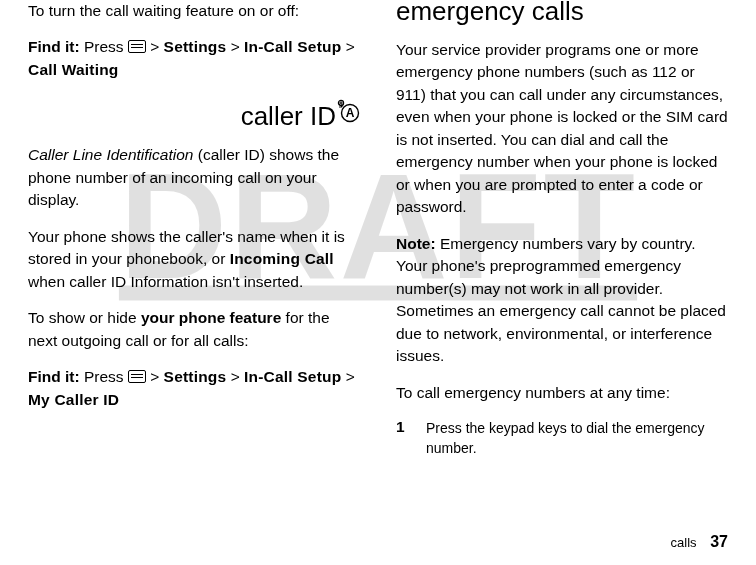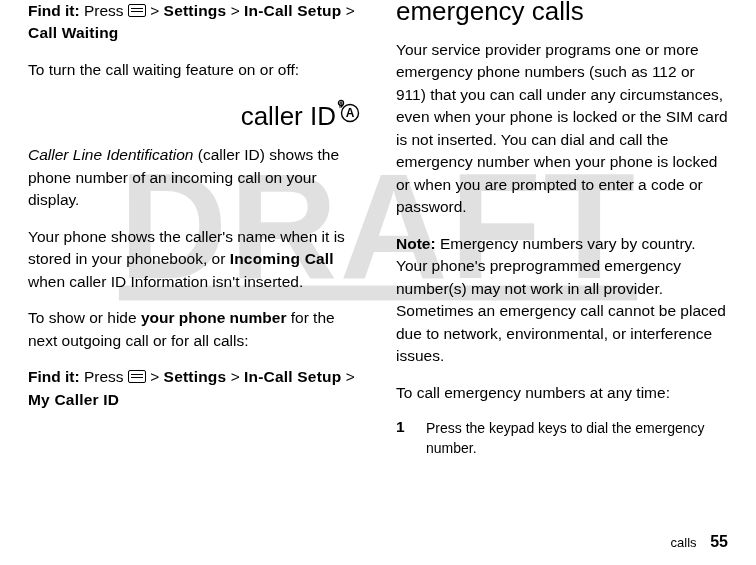--- a/index.html
+++ b/index.html
@@ -90,33 +90,33 @@
   .footer .pg { font-weight: bold; font-size: 16px; margin-left: 10px; }
 </style>
 </head>
 <body>
 
 <div class="watermark">DRAFT</div>
 
 <div class="content">
 
   <div class="col left">
+    <p>To turn the call waiting feature on or off:</p>
+
     <p>
       <span class="bold">Find it:</span>
       <span>Press</span>
       <span class="menu-key"></span>
       <span>&gt;</span>
       <span class="condensed">Settings</span>
       <span>&gt;</span>
       <span class="condensed">In-Call Setup</span>
       <span>&gt;</span>
       <span class="condensed">Call Waiting</span>
     </p>
-
-    <p>To turn the call waiting feature on or off:</p>
 
     <div class="h2row">
       <h2>caller ID</h2>
       <svg class="net-icon" viewBox="0 0 24 24">
         <circle cx="14" cy="14" r="8.5" fill="none" stroke="#000" stroke-width="1.4"></circle>
         <text x="14" y="18.3" font-family="Arial" font-size="12" font-weight="bold" text-anchor="middle" fill="#000">A</text>
         <path d="M6 8 L3 5 M6 8 L3 8 M6 8 L6 5" stroke="#000" stroke-width="1" fill="none"></path>
         <circle cx="5" cy="4" r="2.6" fill="none" stroke="#000" stroke-width="1.2"></circle>
         <line x1="5" y1="2.2" x2="5" y2="5.8" stroke="#000" stroke-width="1"></line>
         <line x1="3.2" y1="4" x2="6.8" y2="4" stroke="#000" stroke-width="1"></line>
@@ -125,21 +125,21 @@
 
     <p>
       <span class="italic">Caller Line Identification</span><span> (caller ID) shows the phone number of an incoming call on your display.</span>
     </p>
 
     <p>
       <span>Your phone shows the caller's name when it is stored in your phonebook, or </span><span class="condensed">Incoming Call</span><span> when caller ID Information isn't inserted.</span>
     </p>
 
     <p>
-      <span>To show or hide </span><span class="bold">your phone number</span><span> for the next outgoing call or for all calls:</span>
+      <span>To show or hide </span><span class="bold">your phone feature</span><span> for the next outgoing call or for all calls:</span>
     </p>
 
     <p>
       <span class="bold">Find it:</span>
       <span>Press</span>
       <span class="menu-key"></span>
       <span>&gt;</span>
       <span class="condensed">Settings</span>
       <span>&gt;</span>
       <span class="condensed">In-Call Setup</span>
@@ -161,14 +161,14 @@
 
     <div class="step">
       <div class="step-num">1</div>
       <div class="step-txt">Press the keypad keys to dial the emergency number.</div>
     </div>
   </div>
 </div>
 
 <div class="footer">
   <span>calls</span>
-  <span class="pg">55</span>
+  <span class="pg">37</span>
 </div>
 
 </body></html>

